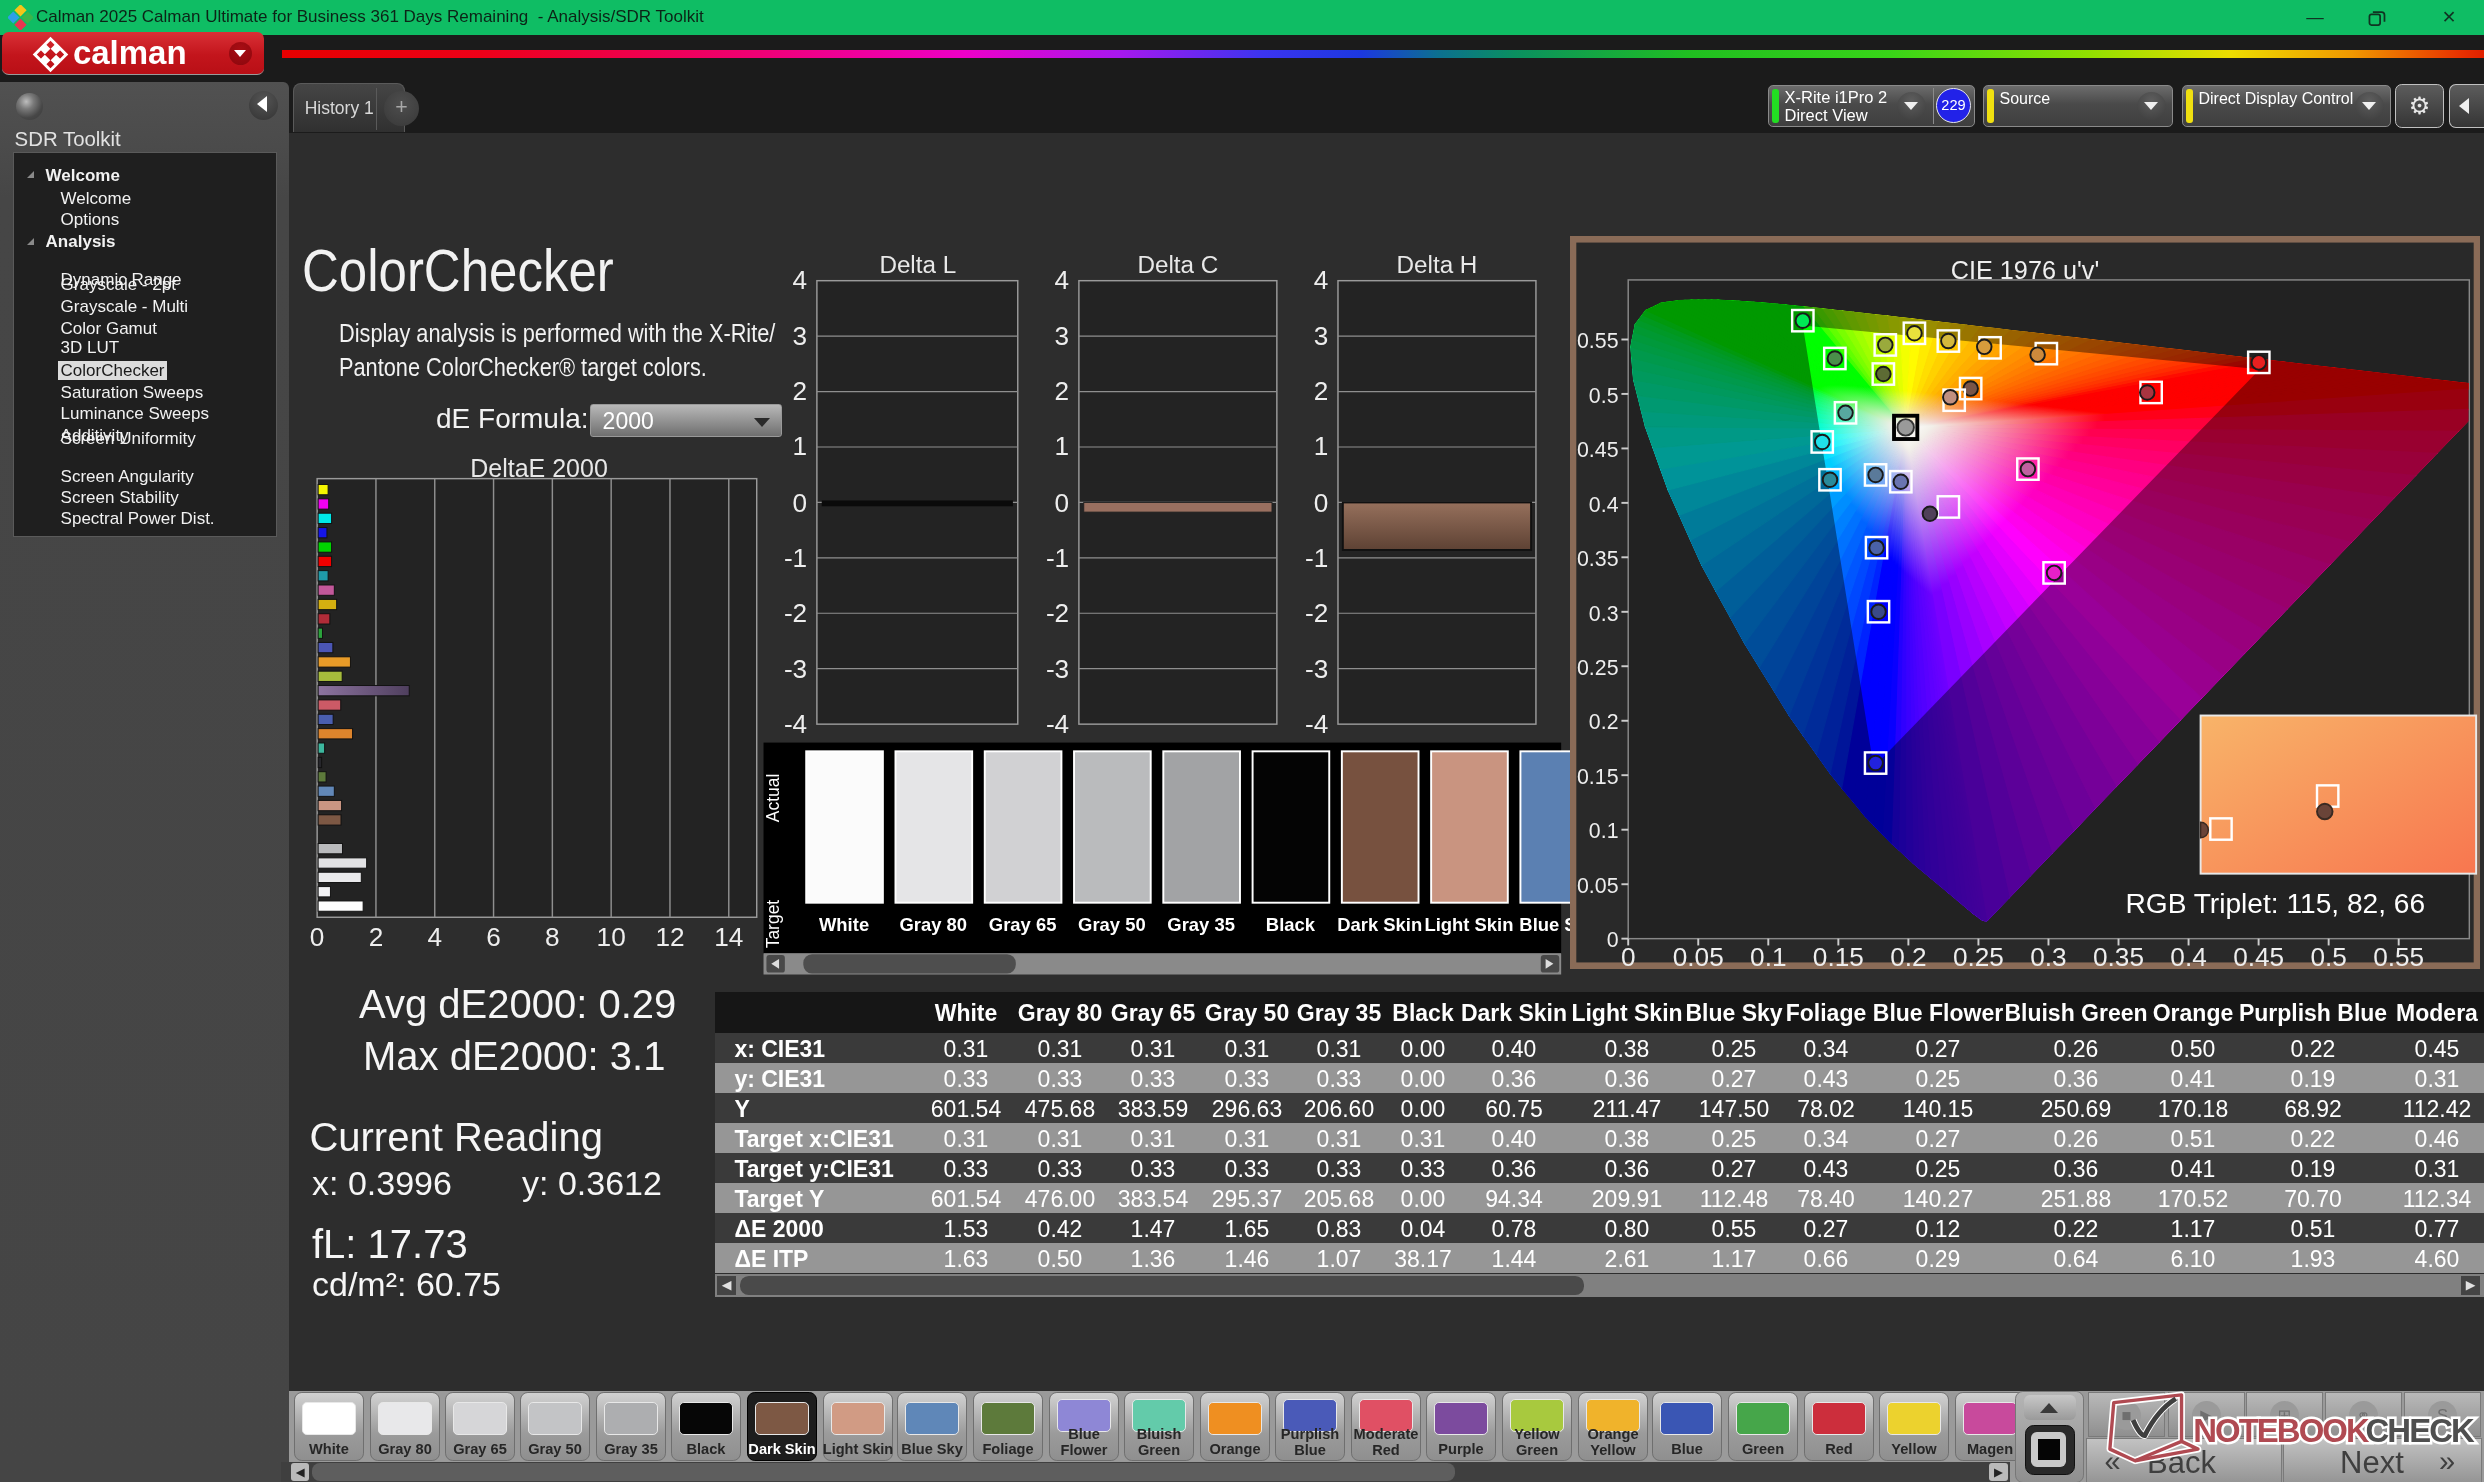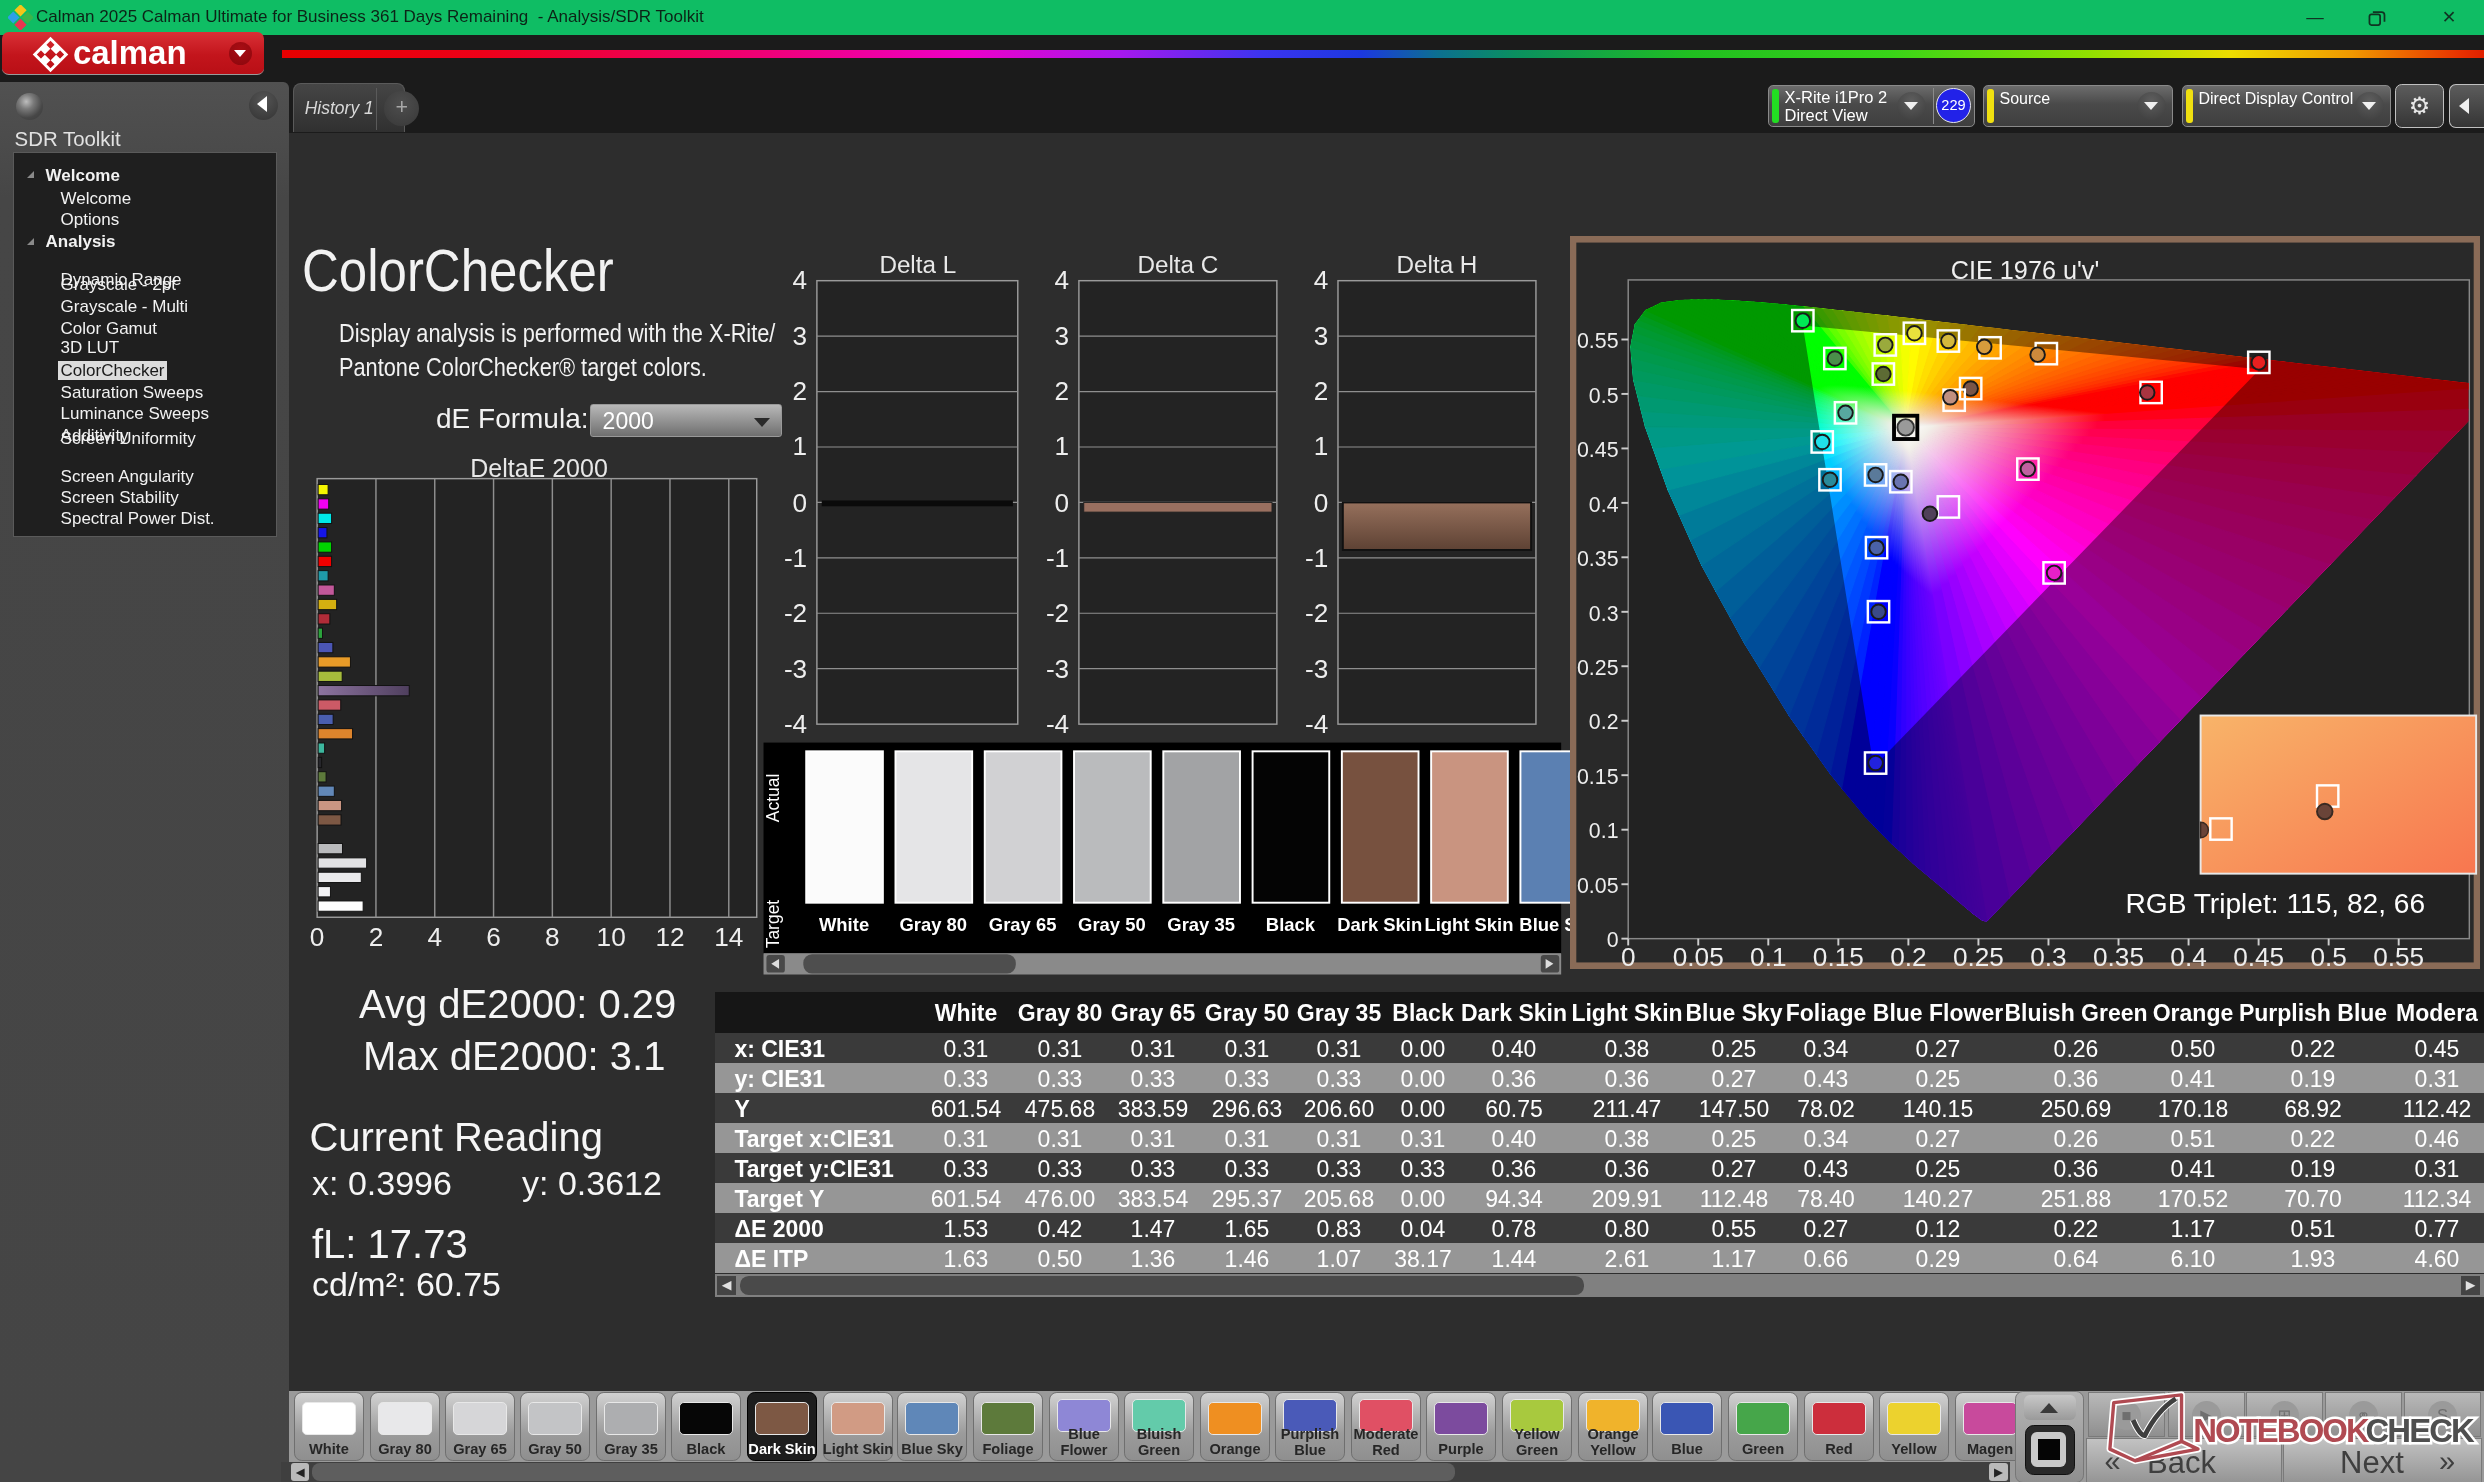--- a/index.html
+++ b/index.html
@@ -10,21 +10,21 @@
 #titletext{left:36px;top:6.8px;color:#0c2417;font-size:17px;}
 .winbtn{top:0;height:35px;width:58px;color:#103322;font-size:17.5px;text-align:center;line-height:35px;}
 
 #logo{left:1.9px;top:32px;width:262px;height:43px;border-radius:6.8px;background:linear-gradient(#d93036,#c3151c 55%,#b90f16);border-bottom:1.9px solid #9a9a9a;}
 #logotext{left:71px;top:1.9px;font-size:33px;font-weight:bold;color:#fff;letter-spacing:0px;}
 #logoarrow{left:227px;top:9.7px;width:23px;height:23px;border-radius:50%;background:radial-gradient(circle at 50% 30%,#a80d14,#8c070d);}
 #logoarrow:after{content:"";position:absolute;left:4.9px;top:8.7px;border-left:6.8px solid transparent;border-right:6.8px solid transparent;border-top:7.8px solid #fff;}
 #rainbow{left:282px;top:50px;width:2202px;height:7.8px;background:linear-gradient(90deg,#e60000 0%,#ee0018 9%,#f00078 22%,#ee00c8 31%,#a818ee 38%,#3c34f0 44.5%,#1c38e0 49%,#0c7090 52.5%,#0a9060 56%,#20c020 64%,#38d418 73%,#90e000 82%,#ecdc00 88.5%,#f09800 94%,#e83000 99%,#e02000 100%);}
 
 #tabbar{left:289px;top:82px;width:2195px;height:50px;background:#1b1b1b;}
-#tab1{left:293px;top:83px;width:112px;height:49px;background:linear-gradient(#454545,#303030);border:1px solid #5a5a5a;border-bottom:none;border-radius:7.8px 7.8px 0 0;font-style:italic;}
+#tab1{left:293px;top:83px;width:112px;height:49px;background:linear-gradient(#454545,#303030);border:1px solid #5a5a5a;border-bottom:none;border-radius:7.8px 7.8px 0 0;}
 #tab1 .sep{position:absolute;left:82px;top:3.9px;width:1px;height:42px;background:#5a5a5a;}
 #tab1 .lbl{position:absolute;left:10.7px;top:13.6px;font-size:17.5px;color:#d8d8d8;white-space:nowrap;}
 #tab1 .plus{position:absolute;left:90px;top:6.8px;width:35px;height:35px;border-radius:50%;background:radial-gradient(circle at 50% 35%,#4e4e4e,#383838);color:#a8a8a8;font-size:21.3px;text-align:center;line-height:33px;}
 .dd{top:85px;height:42px;background:linear-gradient(#6c6c6c,#4a4a4a 45%,#3f3f3f);border:1px solid #8a8a8a;border-radius:4.9px;color:#fff;}
 .dd .bar{position:absolute;left:2.9px;top:2.9px;width:6.8px;height:34px;border-radius:2.9px;}
 .dd .arr{position:absolute;width:29px;height:29px;border-radius:50%;background:radial-gradient(circle at 50% 30%,#5e5e5e,#3a3a3a);}
 .dd .arr:after{content:"";position:absolute;left:6.8px;top:10.7px;border-left:7.8px solid transparent;border-right:7.8px solid transparent;border-top:8.7px solid #f0f0f0;}
 #dd1{left:1768px;width:207px;}
 #dd1 .t1{position:absolute;left:15.5px;top:1.9px;font-size:16.5px;}
 #dd1 .t2{position:absolute;left:15.5px;top:20.4px;font-size:16.5px;}

